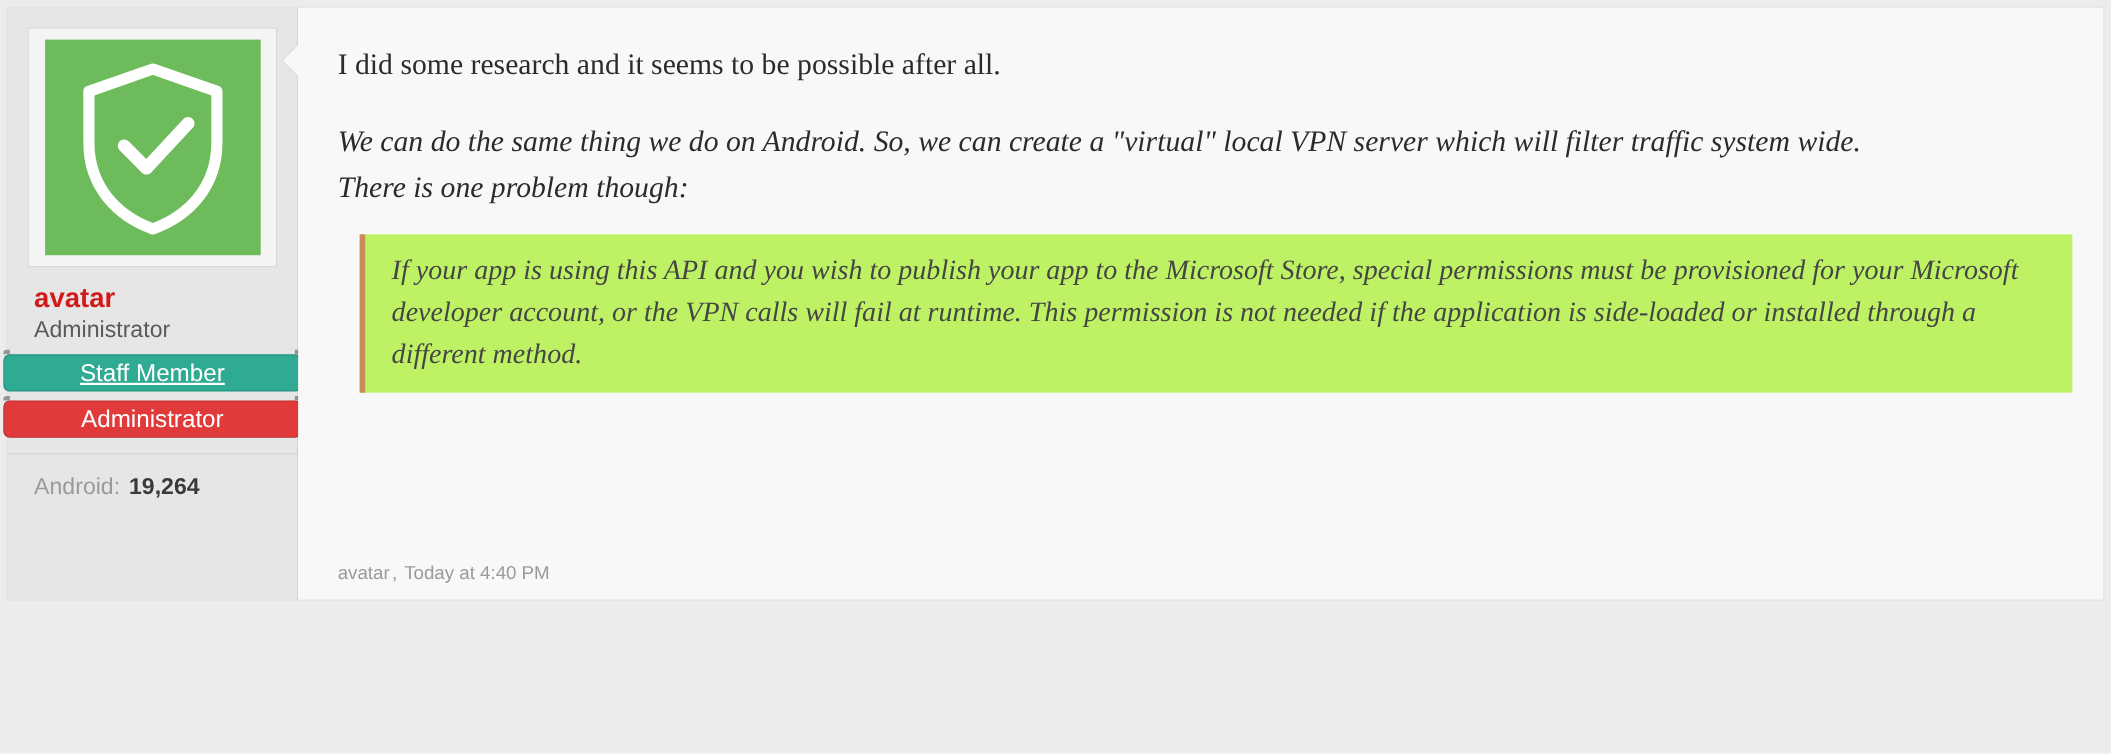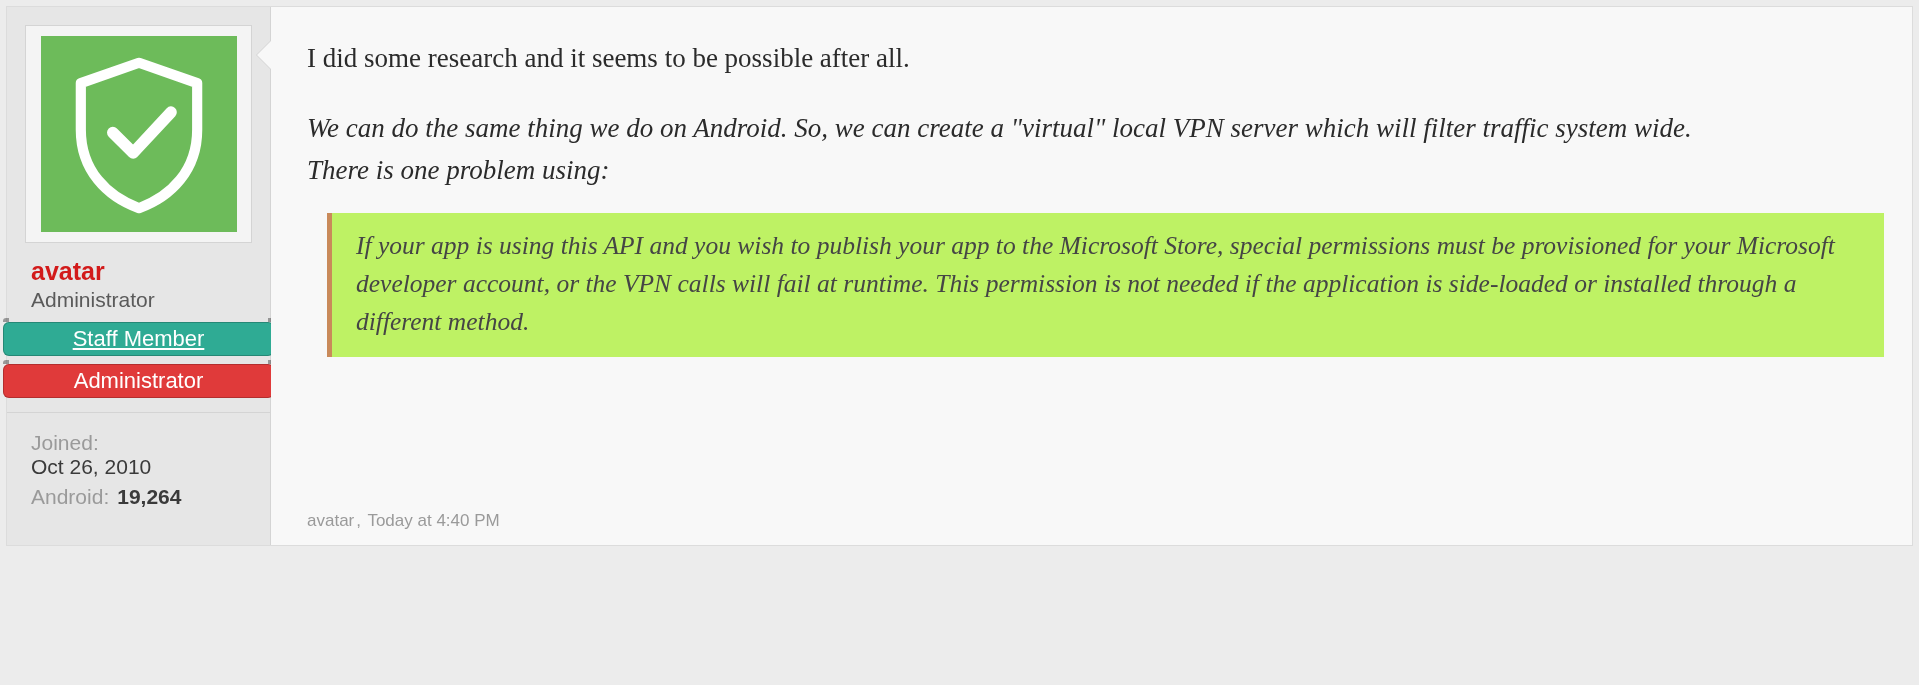--- a/index.html
+++ b/index.html
@@ -146,36 +146,32 @@
           <path d="M50 6 L90 20 V52 C90 80 72 98 50 106 C28 98 10 80 10 52 V20 Z" fill="none" stroke="#ffffff" stroke-width="7" stroke-linejoin="round"></path>
           <path d="M32 54 L46 68 L72 40" fill="none" stroke="#ffffff" stroke-width="8" stroke-linecap="round" stroke-linejoin="round"></path>
         </svg>
       </div>
     </div>
     <div class="username">avatar</div>
     <div class="user-title">Administrator</div>
     <div class="badge badge-staff">Staff Member</div>
     <div class="badge badge-admin">Administrator</div>
     <div class="user-stats">
-      <div class="stat-row">
-        <div class="stat-label">Joined:</div>
-        <div class="stat-value">Oct 26, 2010</div>
-      </div>
       <div class="stat-row stat-inline">
         <span class="stat-label">Android:</span><span class="stat-value">19,264</span>
       </div>
     </div>
   </aside>
 
   <section class="message-column">
     <div class="speech-arrow"></div>
     <div class="post-body">
       <p>I did some research and it seems to be possible after all.</p>
       <p class="tight">We can do the same thing we do on Android. So, we can create a "virtual" local VPN server which will filter traffic system wide.</p>
-      <p class="tight">There is one problem using:</p>
+      <p class="tight">There is one problem though:</p>
       <div class="quote-block">If your app is using this API and you wish to publish your app to the Microsoft Store, special permissions must be provisioned for your Microsoft developer account, or the VPN calls will fail at runtime. This permission is not needed if the application is side-loaded or installed through a different method.</div>
     </div>
     <div class="post-footer">
       <span>avatar</span><span class="sep">,</span>
       <span>Today at 4:40 PM</span>
     </div>
   </section>
 
 </div>
 

